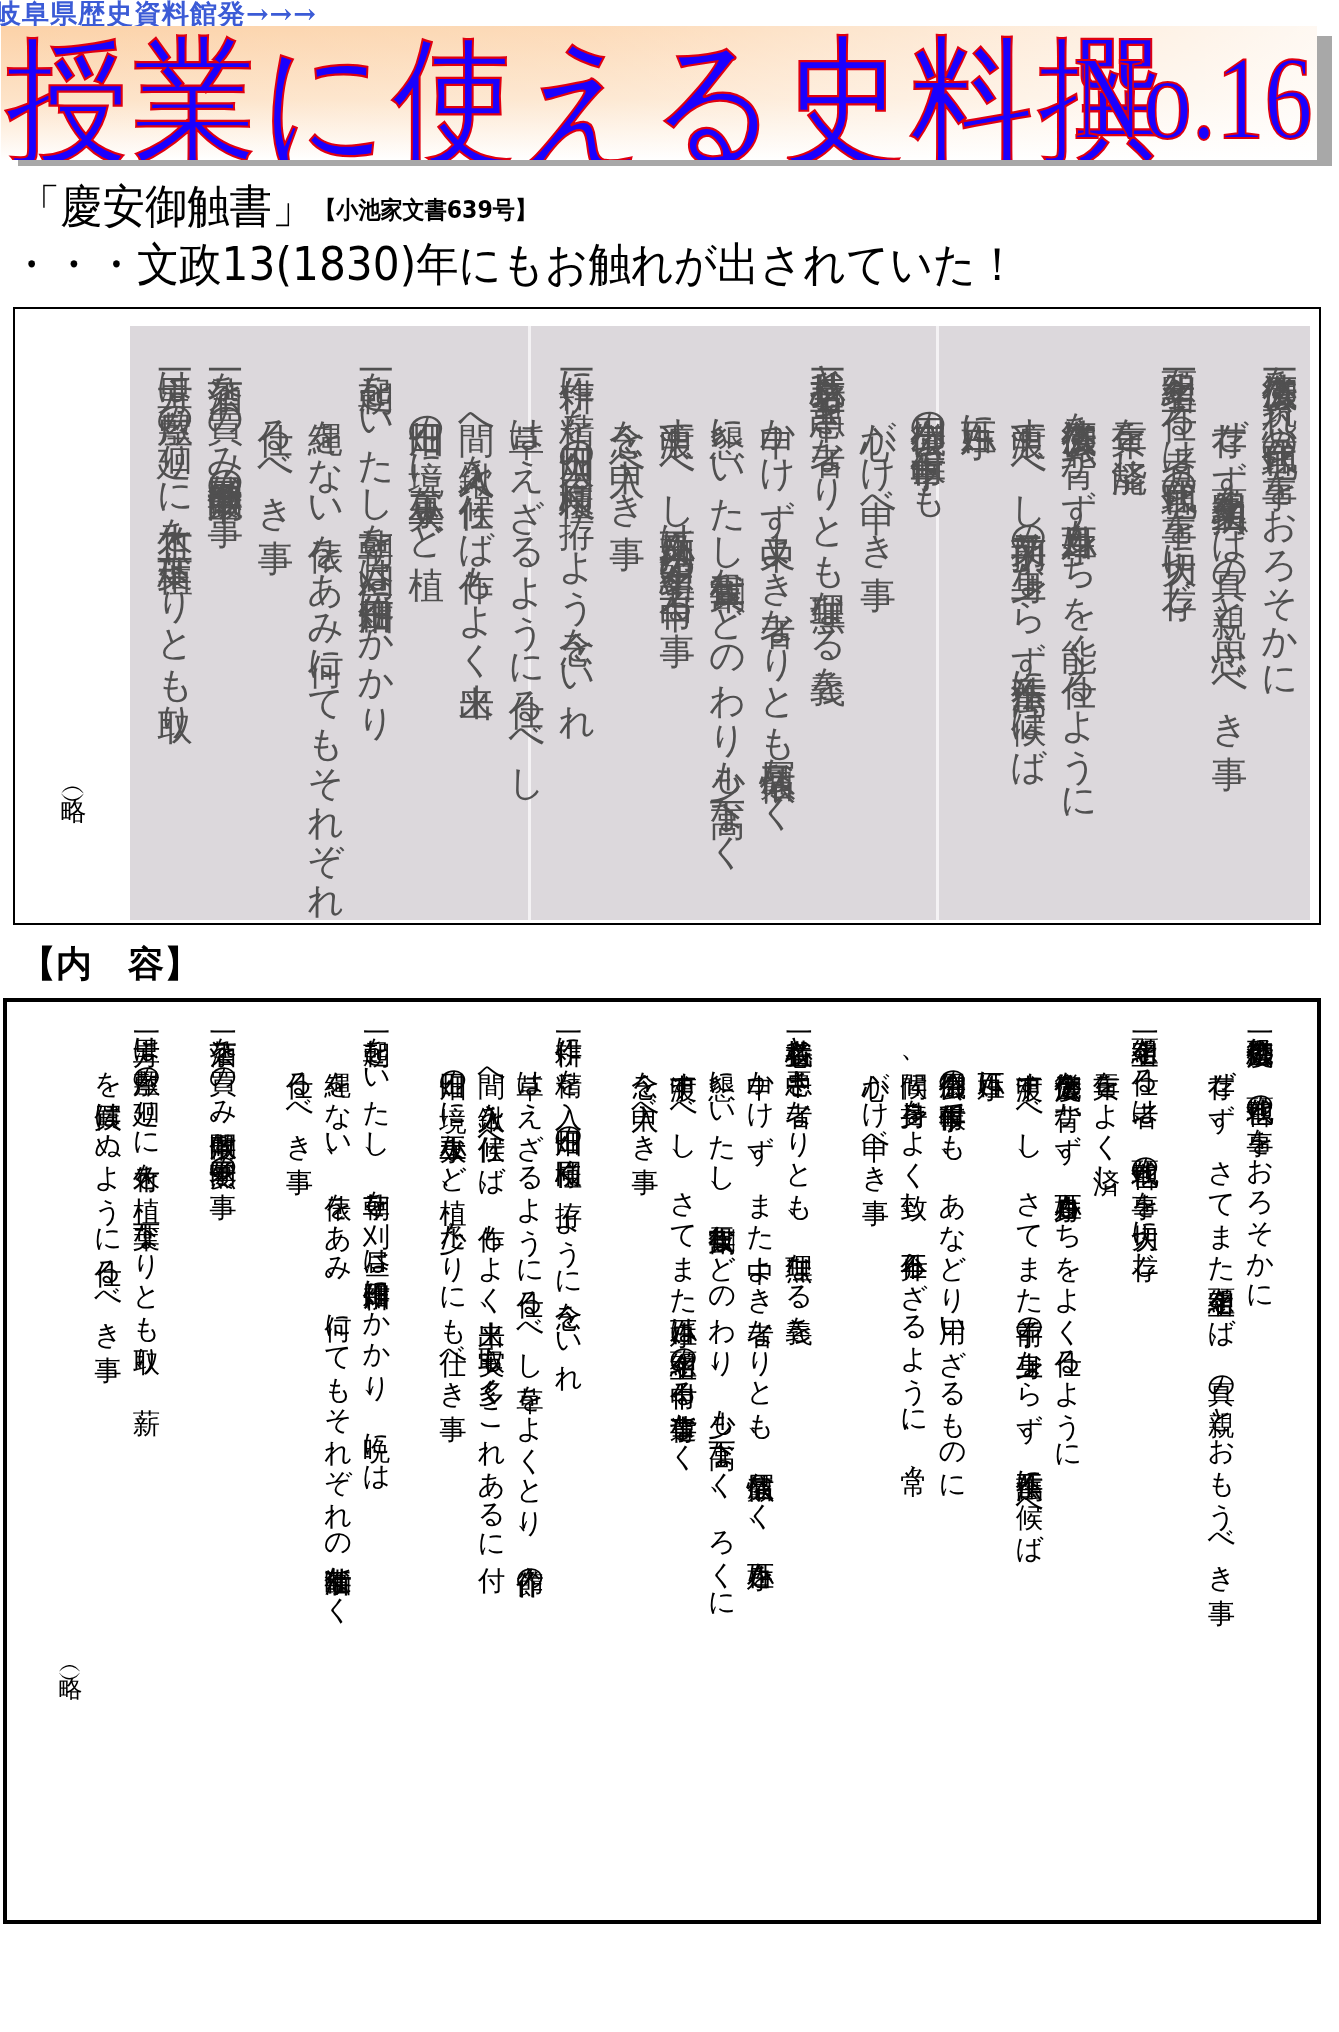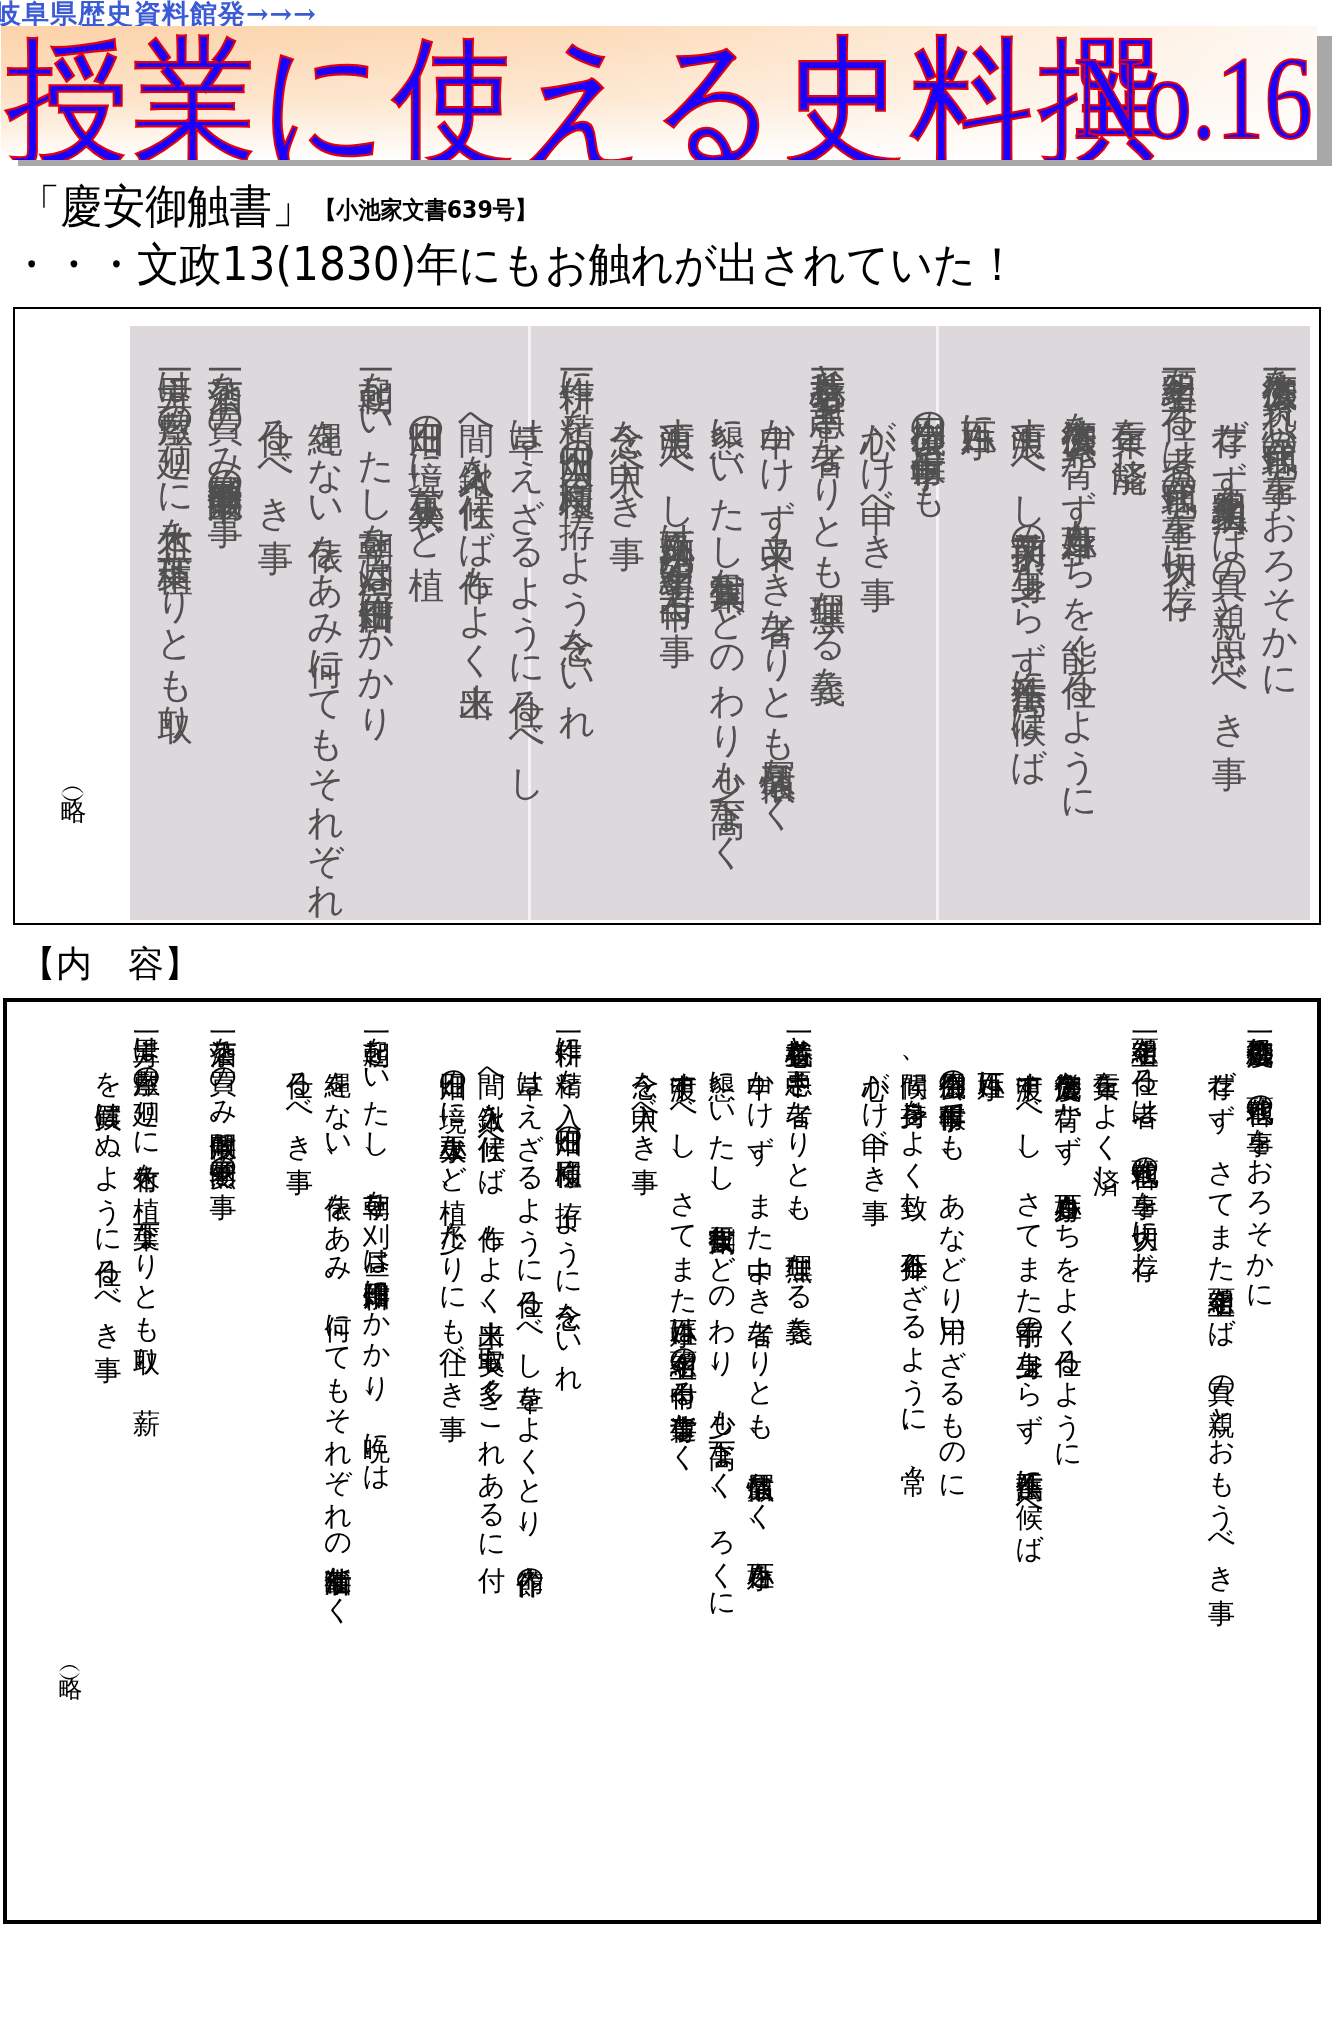--- a/index.html
+++ b/index.html
@@ -25,21 +25,21 @@
   .doc-sub { position:absolute; left:10px; top:236px; font-size:46px; line-height:56px; white-space:nowrap;
             font-family:"DejaVu Sans",sans-serif; transform:scaleX(0.92); transform-origin:left; }
   .photo-frame { position:absolute; left:13px; top:307px; width:1308px; height:618px; border:2px solid #000; box-sizing:border-box; }
   .photo-omit { position:absolute; left:57px; top:778px; writing-mode:vertical-rl; font-size:26px;
             font-family:"DejaVu Sans",sans-serif; }
   .photo { position:absolute; left:130px; top:326px; width:1180px; height:594px;
            background:#dcd8dc; overflow:hidden; }
   .photo .seam { position:absolute; top:0; bottom:0; width:3px; background:#f4f2f4; }
   .photo .col { position:absolute; top:0; writing-mode:vertical-rl; font-size:36px; line-height:40px;
            color:#2a2a2a; font-family:"DejaVu Serif",serif; letter-spacing:-2px; opacity:0.78; white-space:nowrap; }
-  .section-label { position:absolute; left:20px; top:940px; font-size:36px; font-weight:normal;
+  .section-label { position:absolute; left:20px; top:940px; font-size:36px; font-weight:bold;
            font-family:"DejaVu Sans",sans-serif; white-space:nowrap; }
   .content-box { position:absolute; left:3px; top:998px; width:1318px; height:926px; border:4px solid #000; box-sizing:border-box; }
   .content { position:absolute; left:40px; top:1018px; width:1240px; height:890px;
            writing-mode:vertical-rl; font-family:"DejaVu Sans",sans-serif; font-size:27.5px; line-height:38.5px; }
   .item { margin:0 0 0 0; }
   .item .line { display:block; }
   .item .line.indent { padding-top:34px; }
   .gap { display:block; width:38px; }
   .omit { display:block; padding-top:640px; font-size:24px; }
 </style>

